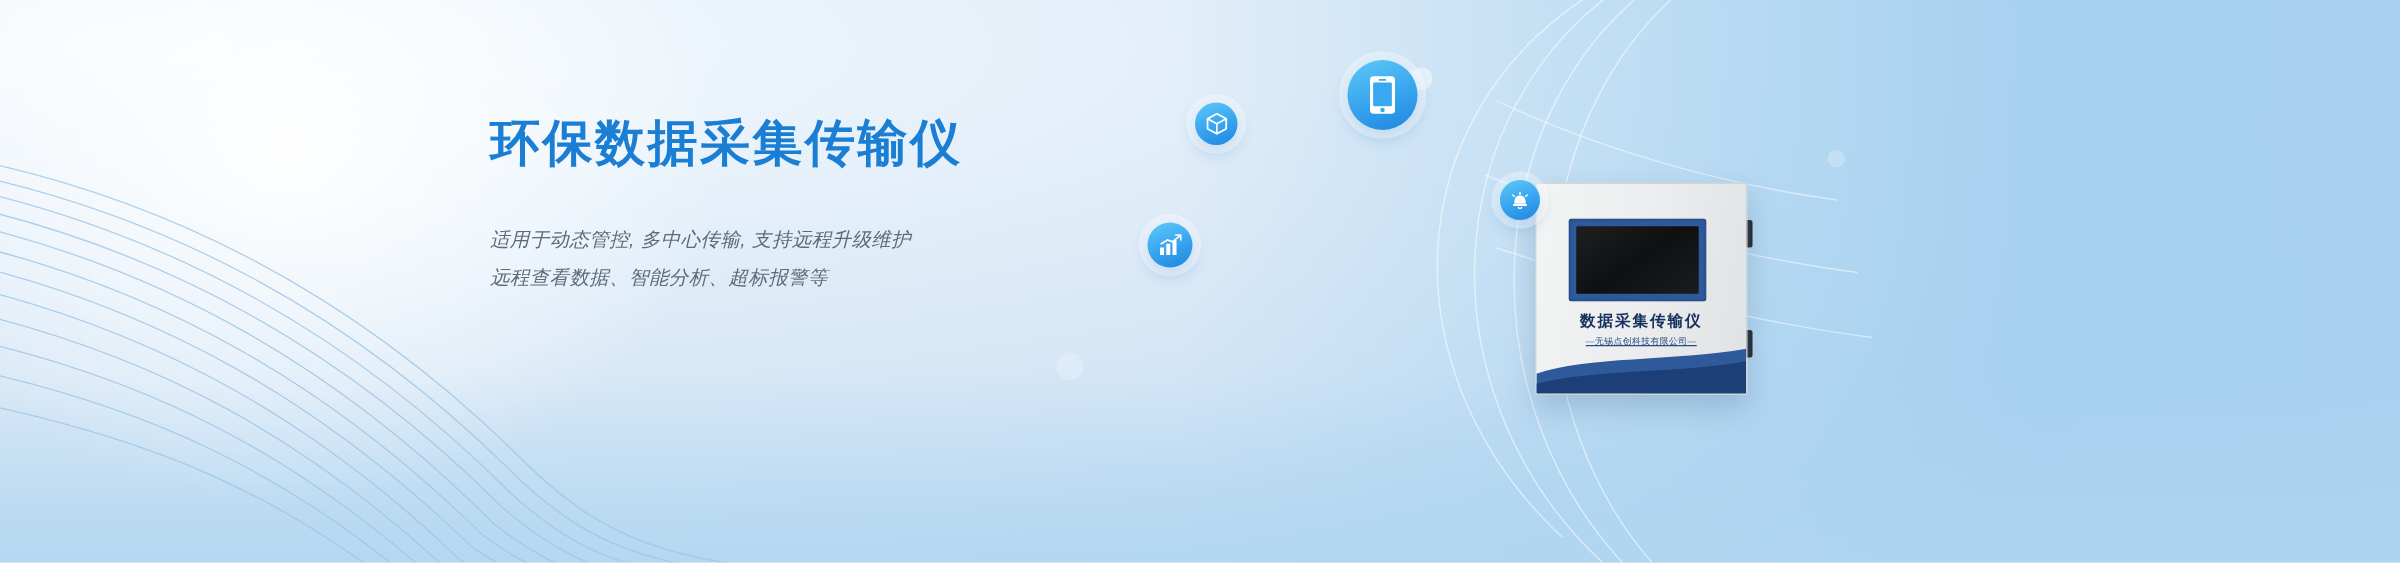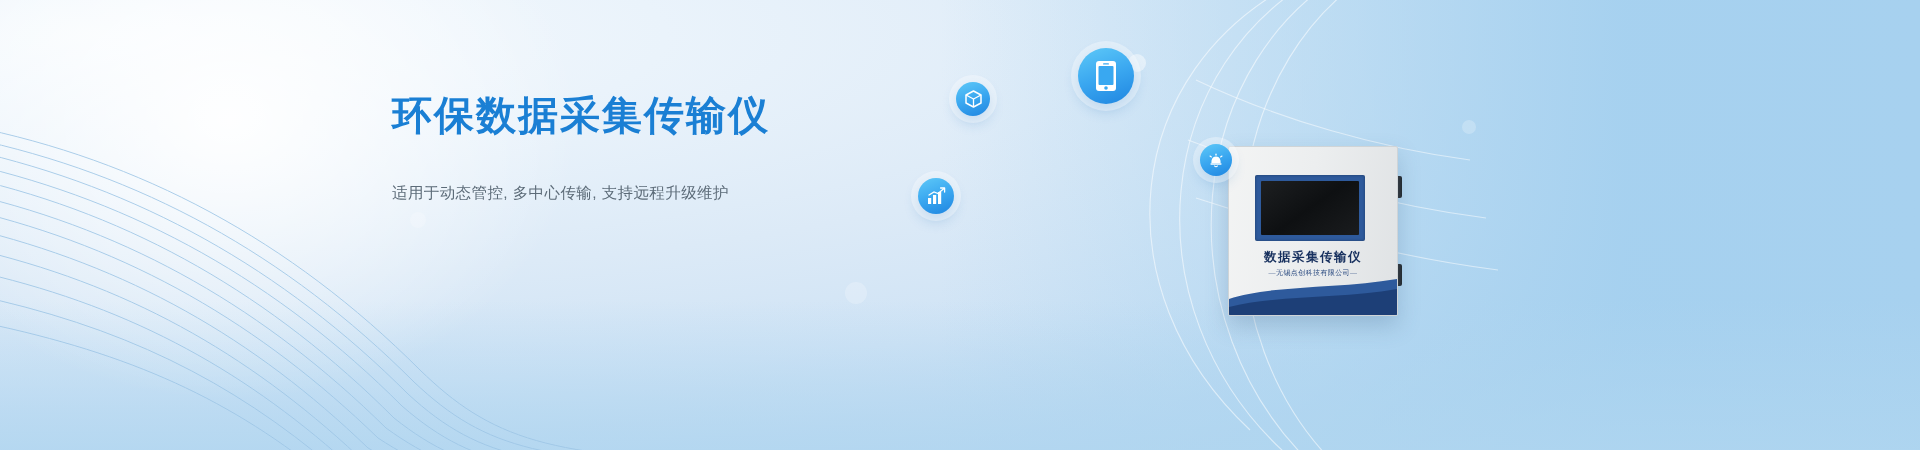--- a/index.html
+++ b/index.html
@@ -40,20 +40,21 @@
   
   .copy{position:absolute;left:392px;top:92px;width:520px;}
   .title{
     font-size:40px;line-height:1.15;color:#1a7fd4;letter-spacing:2px;
     font-weight:700;margin:0 0 40px 0;white-space:nowrap;
   }
   .lines{margin:0;padding:0;list-style:none;}
   .lines li{
     font-size:15.5px;line-height:30px;color:#5c6b78;letter-spacing:.4px;
     white-space:nowrap;
+    font-style:italic;
   }
 
   
   .device{
     position:absolute;left:1228px;top:146px;width:172px;height:124px;
   }
   .cabinet{
     position:absolute;left:0;top:0;width:168px;height:168px;
     background:linear-gradient(100deg,#f3f4f4 0%,#eceeef 45%,#dfe2e4 100%);
     border:1px solid #cfd4d7;border-radius:2px;
@@ -71,21 +72,21 @@
     border-radius:1px;
   }
   .dev-title{
     position:absolute;left:0;top:102px;width:168px;text-align:center;
     font-family:"Liberation Serif","DejaVu Serif",serif;
     font-size:12.5px;font-weight:700;color:#17305e;letter-spacing:1.5px;
   }
   .dev-sub{
     position:absolute;left:0;top:121px;width:168px;text-align:center;
     font-family:"Liberation Serif","DejaVu Serif",serif;
-    font-size:7px;color:#2a4a80;letter-spacing:.4px;
+    font-size:7px;color:#2a4a80;letter-spacing:.4px;text-decoration:underline;
   }
   .wave-band{
     position:absolute;left:0;bottom:0;width:168px;height:36px;overflow:hidden;
   }
   .side-tab{
     position:absolute;left:167px;width:7px;height:22px;
     background:linear-gradient(90deg,#3e4347,#22262a);border-radius:0 2px 2px 0;
   }
   .side-tab.a{top:30px;}
   .side-tab.b{top:118px;}
@@ -149,20 +150,21 @@
 
   <div class="bokeh" style="left:1128px;top:54px;width:18px;height:18px;"></div>
   <div class="bokeh" style="left:845px;top:282px;width:22px;height:22px;opacity:.5;"></div>
   <div class="bokeh" style="left:410px;top:212px;width:16px;height:16px;opacity:.45;"></div>
   <div class="bokeh" style="left:1462px;top:120px;width:14px;height:14px;opacity:.5;"></div>
 
   <div class="copy">
     <h1 class="title">环保数据采集传输仪</h1>
     <ul class="lines">
       <li>适用于动态管控, 多中心传输, 支持远程升级维护</li>
+      <li>远程查看数据、智能分析、超标报警等</li>
     </ul>
   </div>
 
   <div class="device">
     <div class="side-tab a"></div>
     <div class="side-tab b"></div>
     <div class="cabinet">
       <div class="screen-frame">
         <div class="screen"></div>
       </div>

